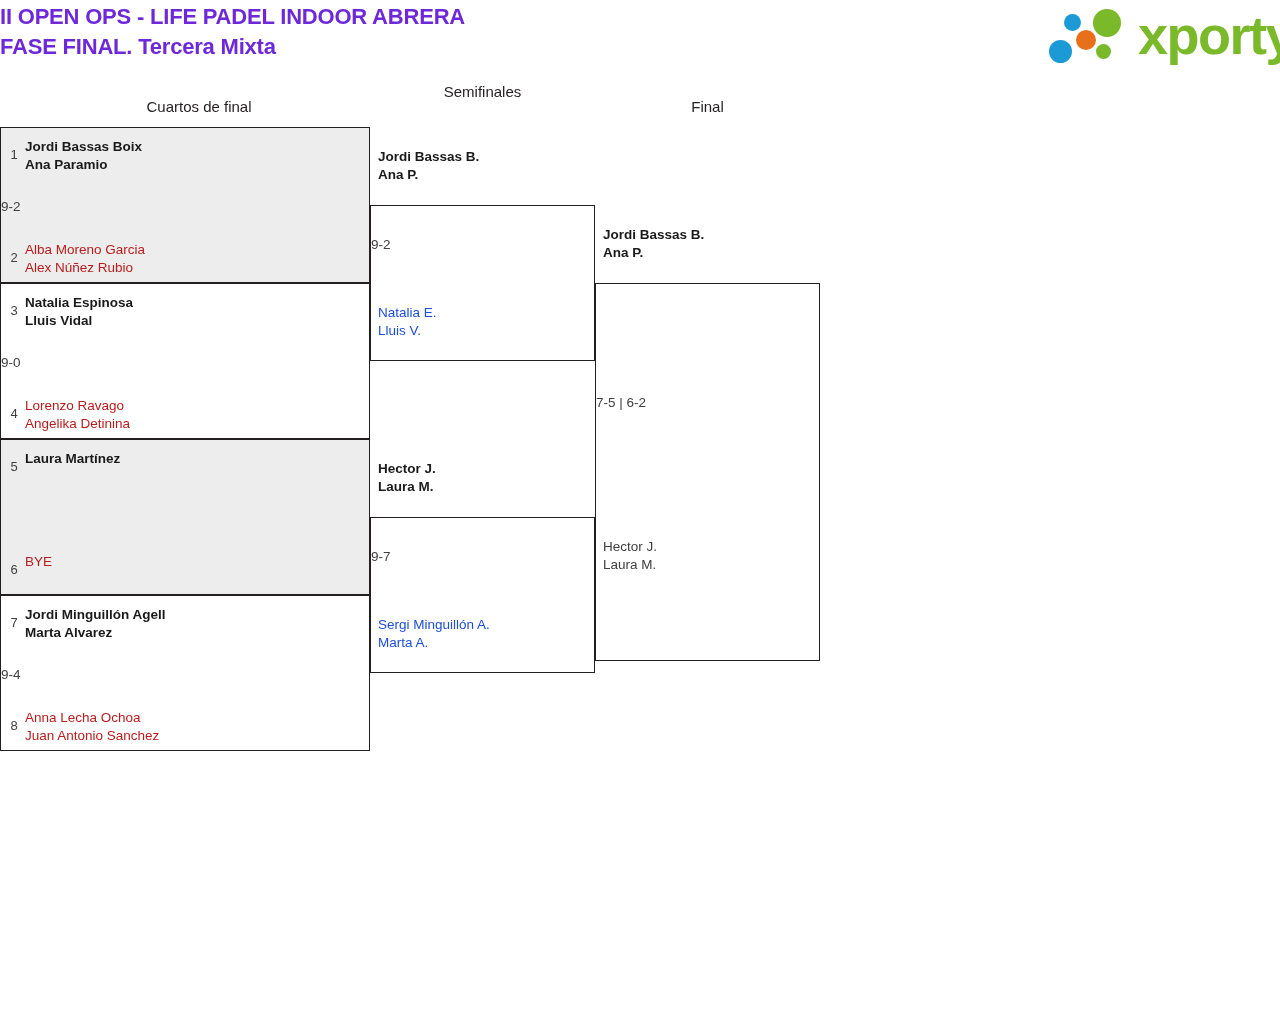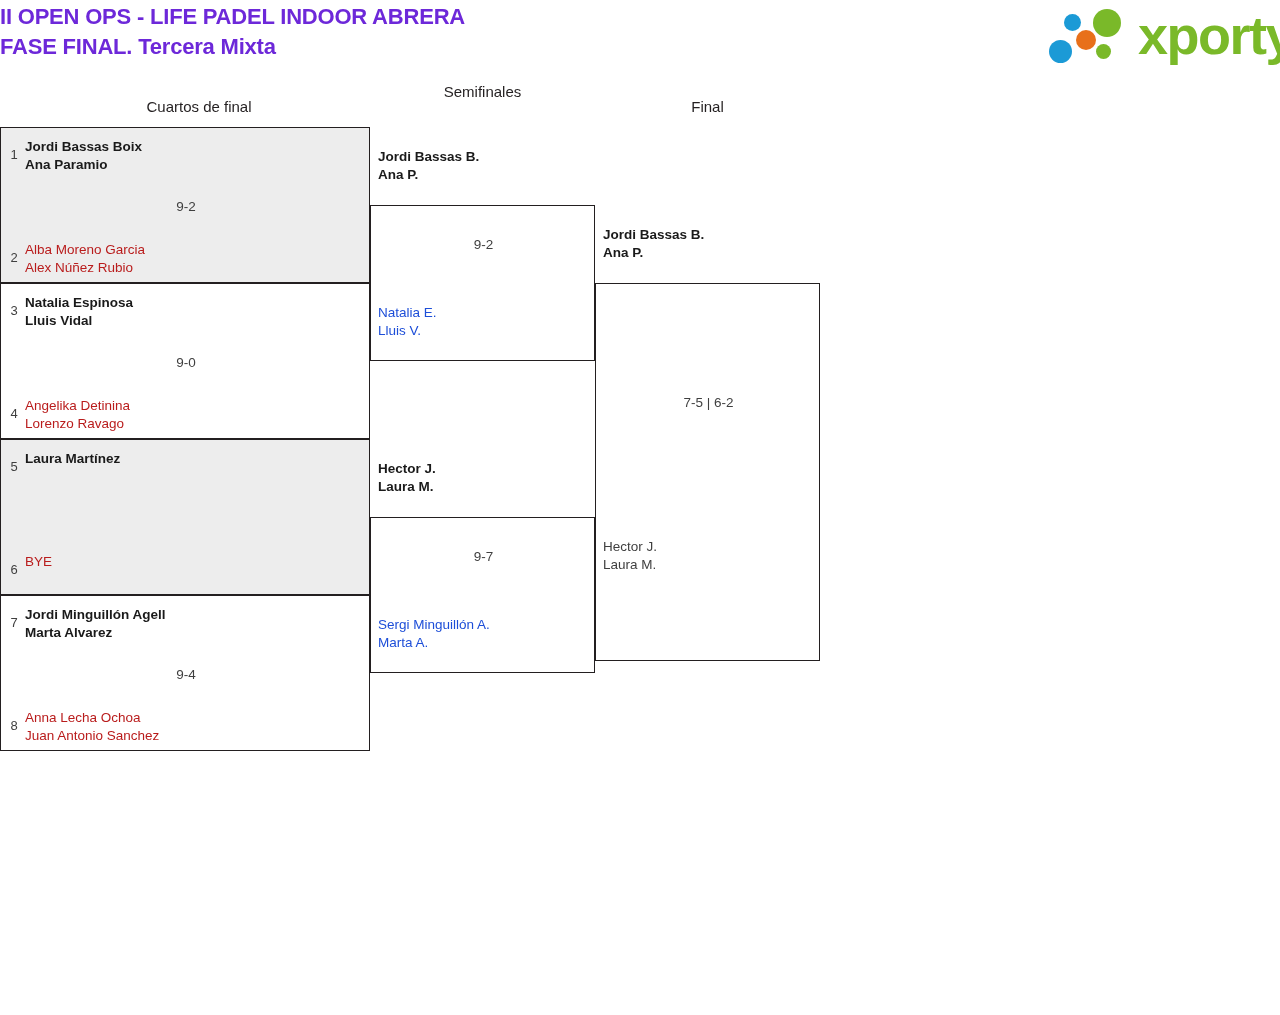--- a/index.html
+++ b/index.html
@@ -109,21 +109,20 @@
   .qf .team-top  { top: 10px; }
   .qf .seed-top  { top: 19px; }
   .qf .team-bot  { top: 113px; }
   .qf .seed-bot  { top: 122px; }
 
   .score {
     position: absolute;
     font-size: 13.5px;
     line-height: 18px;
     color: #3f3f3f;
-    text-align: center;
     white-space: nowrap;
   }
   .qf .score { left: 0px; width: 370px; top: 70px; }
 
   
   .sf { left: 370px; width: 225px; height: 156px; }
   .sf1 { top: 205px; }
   .sf2 { top: 517px; }
   .sf .score { left: 0px; width: 225px; top: 30px; }
 
@@ -198,22 +197,22 @@
 
   <div class="box qf qf2">
     <span class="seed seed-top">3</span>
     <div class="team team-top winner">
       <span class="ln">Natalia Espinosa</span>
       <span class="ln">Lluis Vidal</span>
     </div>
     <div class="score">9-0</div>
     <span class="seed seed-bot">4</span>
     <div class="team team-bot">
+      <span class="ln">Lorenzo Ravago</span>
       <span class="ln">Angelika Detinina</span>
-      <span class="ln">Lorenzo Ravago</span>
     </div>
   </div>
 
   <div class="box qf qf3 shaded">
     <span class="seed seed-top">5</span>
     <div class="team team-top winner">
       <span class="ln">Laura Martínez</span>
     </div>
     <div class="score"></div>
     <span class="seed seed-bot">6</span>

